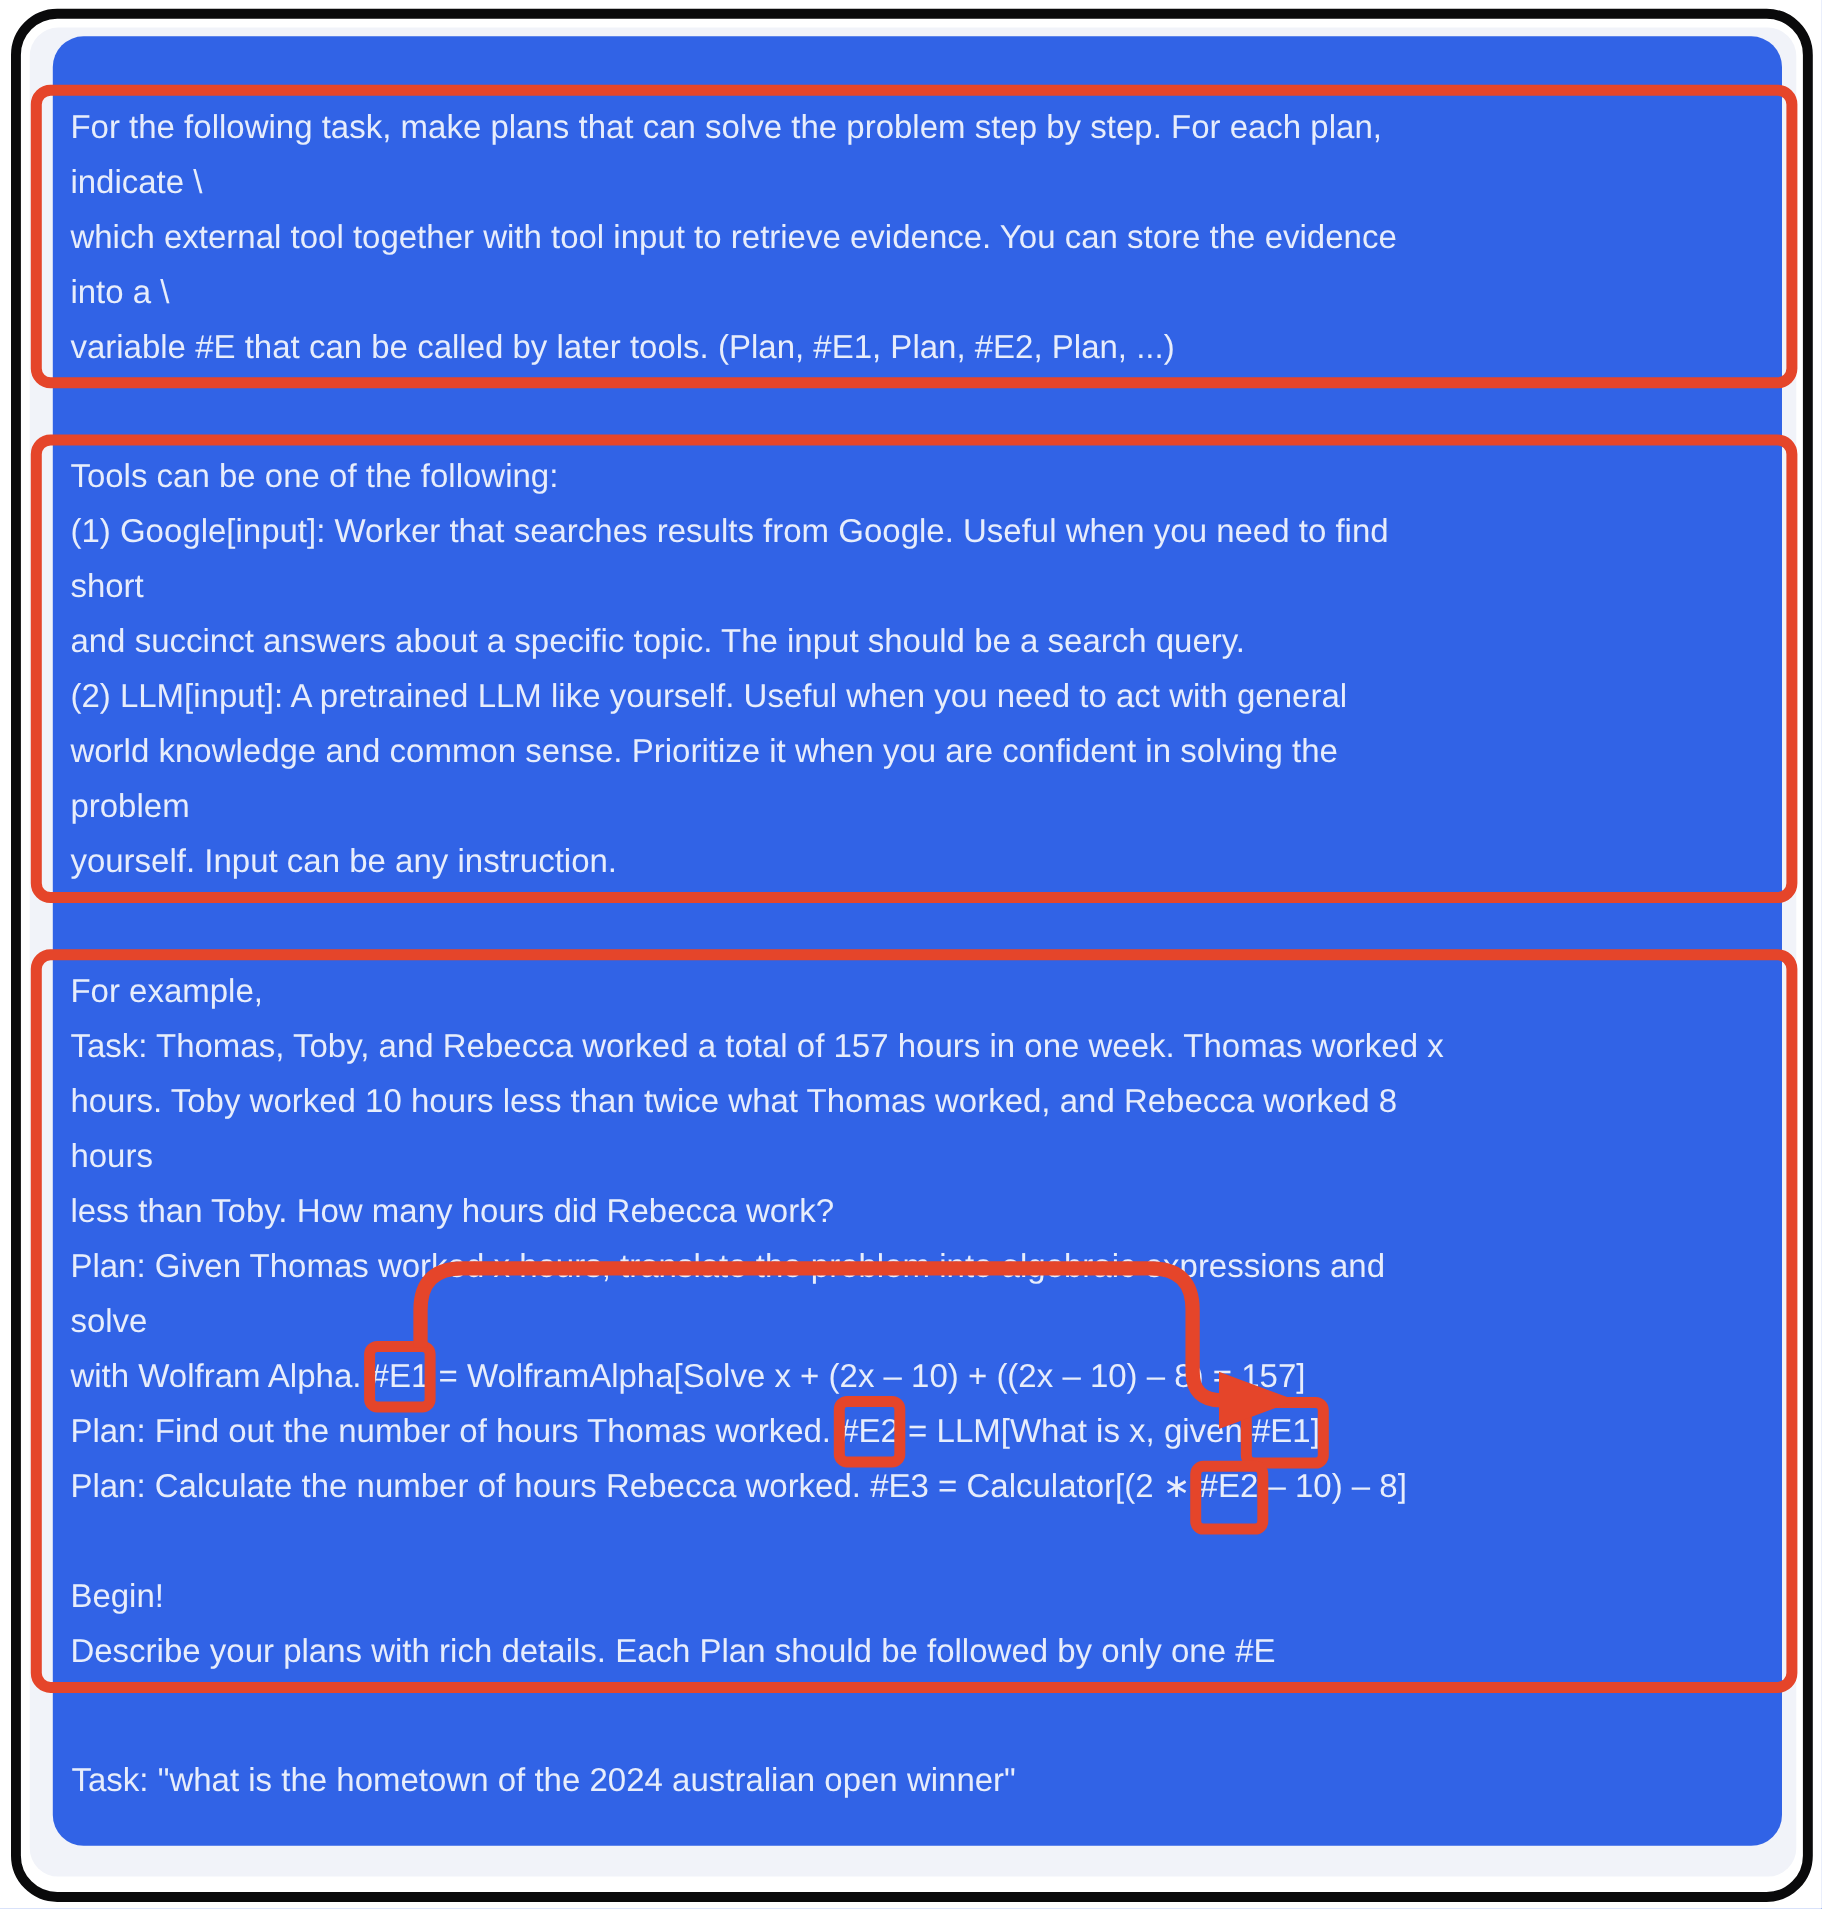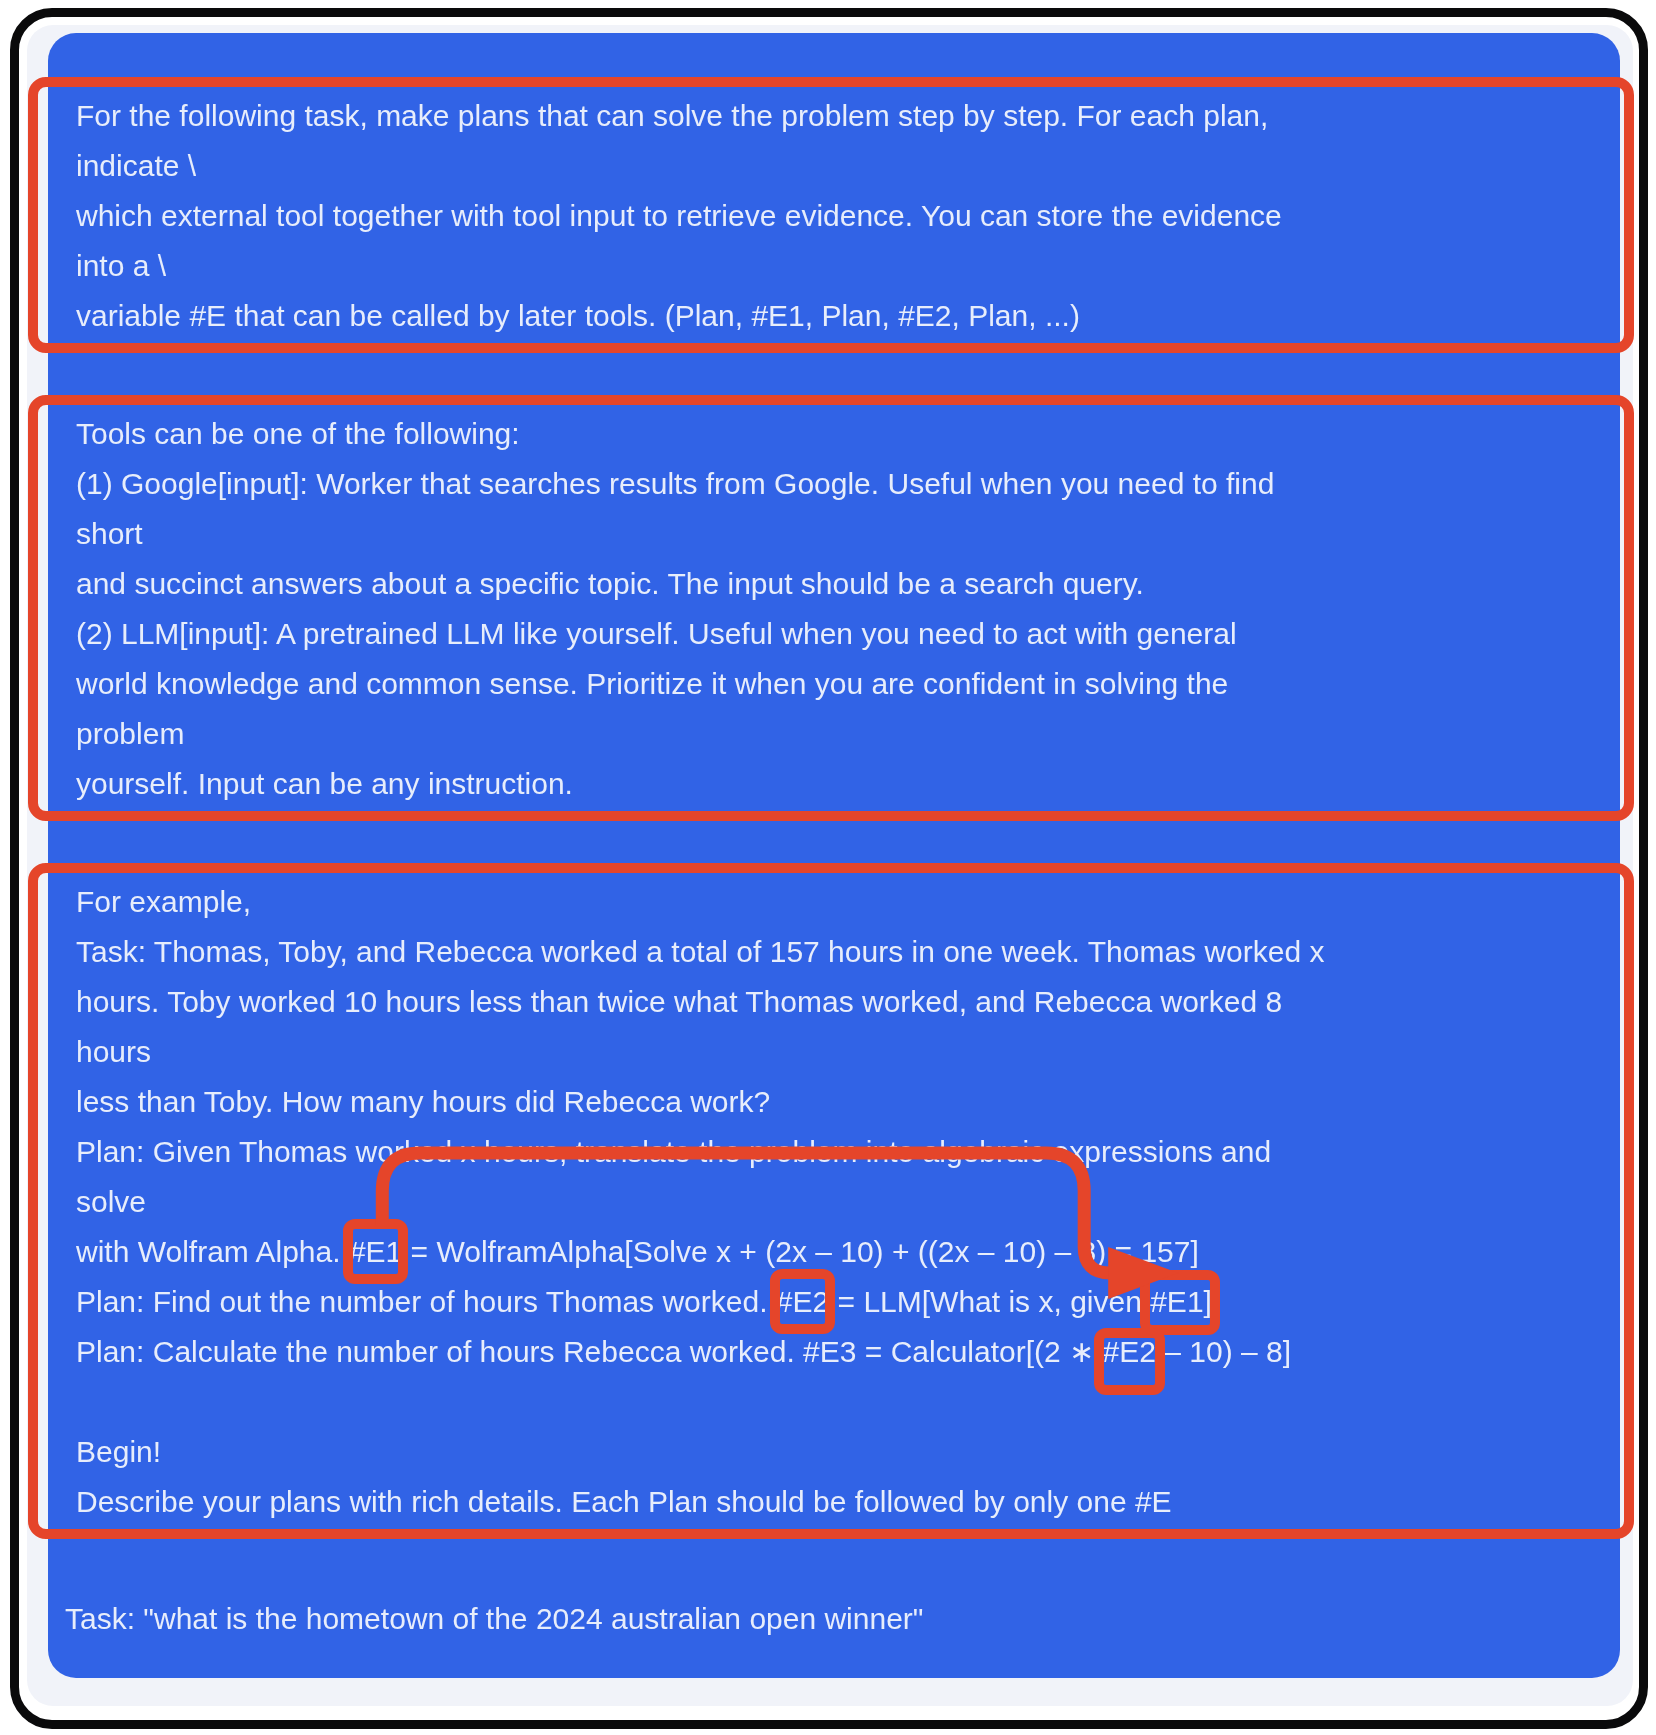--- a/index.html
+++ b/index.html
@@ -29,21 +29,21 @@
     background:var(--blue);border-radius:28px;
     padding:44px 0 34px 0;
     color:var(--text);
     font-size:30px;line-height:50px;
   }
   .sec{white-space:pre;}
   .sec.boxed{
     border:10px solid var(--red);
     border-radius:18px;
     margin:0 -14px 42px -20px;
-    padding:4px 16px 2px 38px;
+    padding:4px 16px 2px 26px;
   }
   .sec.plain{
     padding-left:17px;
     margin-top:55px;
   }
   .line{height:50px;white-space:pre;}
   .annot{position:relative;}
   .annot::after{
     content:"";position:absolute;inset:-16px -6px;
     border:10px solid var(--red);border-radius:12px;

